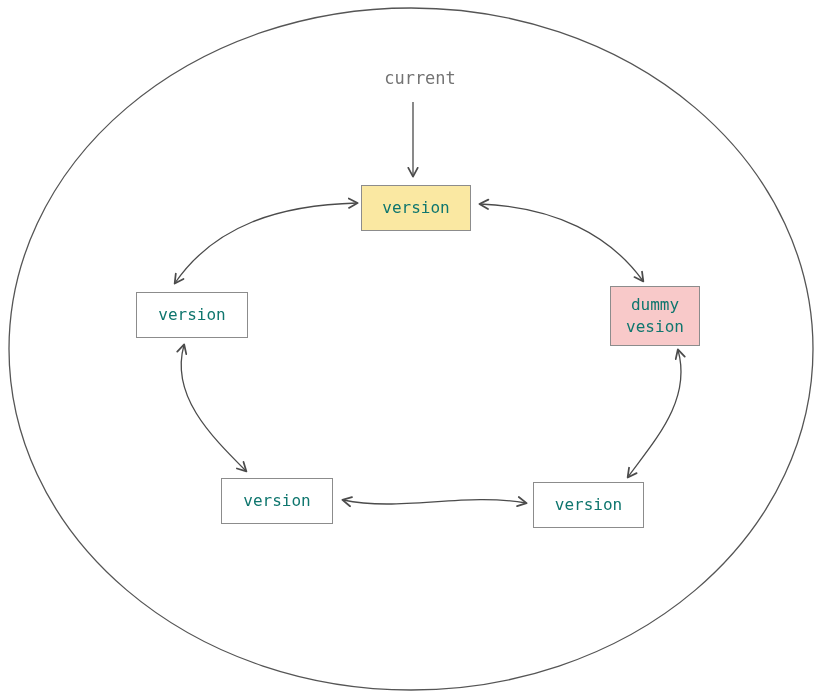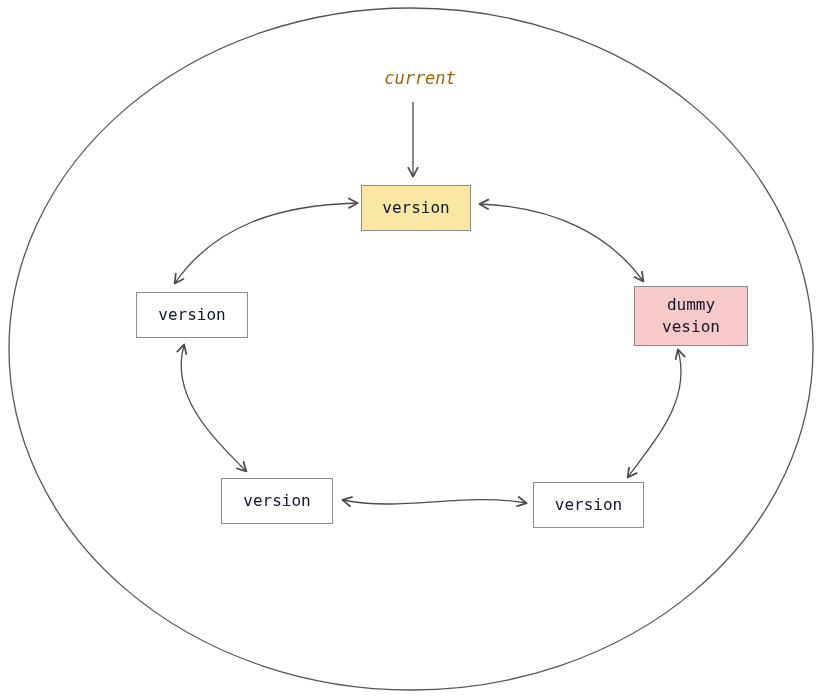--- a/index.html
+++ b/index.html
@@ -20,41 +20,40 @@
     width: 822px; height: 698px;
   }
 
   .node {
     position: absolute;
     display: flex;
     align-items: center;
     justify-content: center;
     border: 1px solid #8c8c8c;
     background: #ffffff;
-    color: #0f172a;
+    color: #0f766e;
     font-size: 16px;
     line-height: 1.35;
     text-align: center;
     white-space: pre-line;
   }
   .node--yellow { background: #FAE8A2; }
   .node--pink   { background: #F8C9C9; }
 
   .node--top          { left: 361px; top: 185px; width: 110px; height: 46px; }
   .node--left         { left: 136px; top: 292px; width: 112px; height: 46px; }
-  .node--dummy        { left: 634px; top: 286px; width: 114px; height: 60px; }
+  .node--dummy        { left: 610px; top: 286px; width: 90px; height: 60px; }
   .node--bottom-left  { left: 221px; top: 478px; width: 112px; height: 46px; }
   .node--bottom-right { left: 533px; top: 482px; width: 111px; height: 46px; }
 
   .float-label {
     position: absolute;
-    color: #a16207;
+    color: #737373;
     font-size: 17px;
     text-align: center;
-    font-style: italic;
   }
   .float-label--current { left: 350px; top: 68px;  width: 140px; }
   .float-label--set     { left: 320px; top: 625px; width: 200px; }
 </style>
 </head>
 <body>
 
 <div class="stage">
 
   <svg class="underlay" viewBox="0 0 822 698" xmlns="http://www.w3.org/2000/svg">

